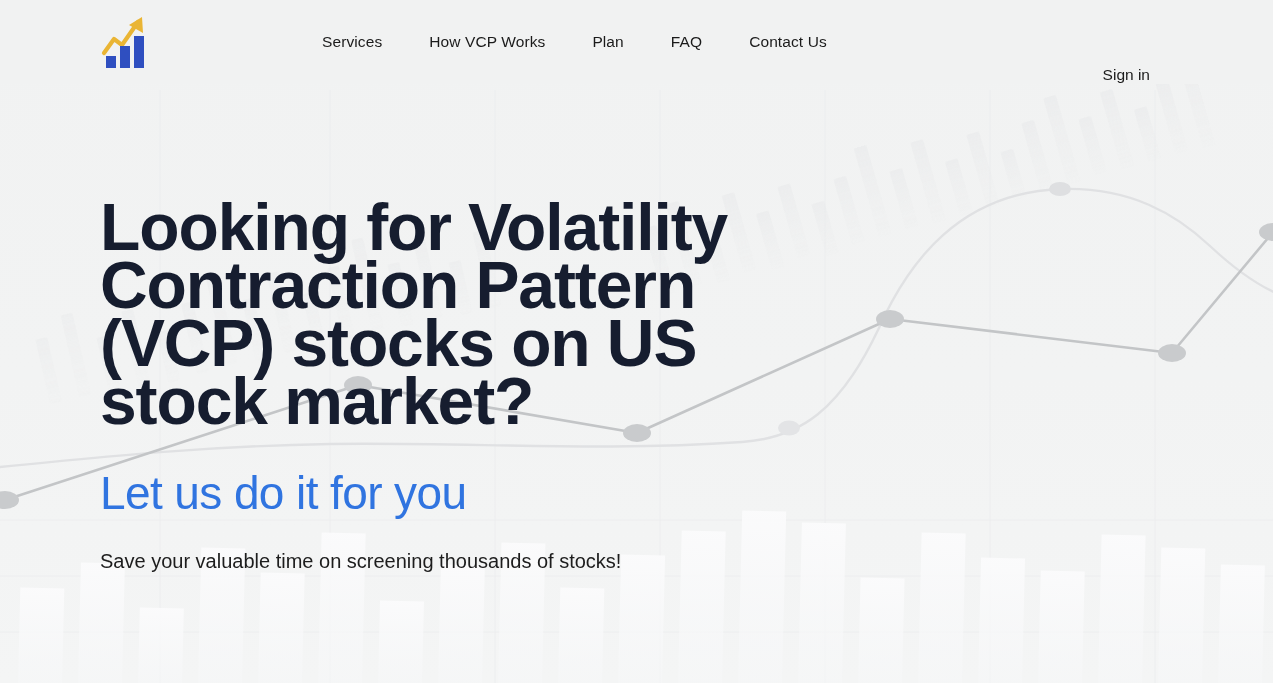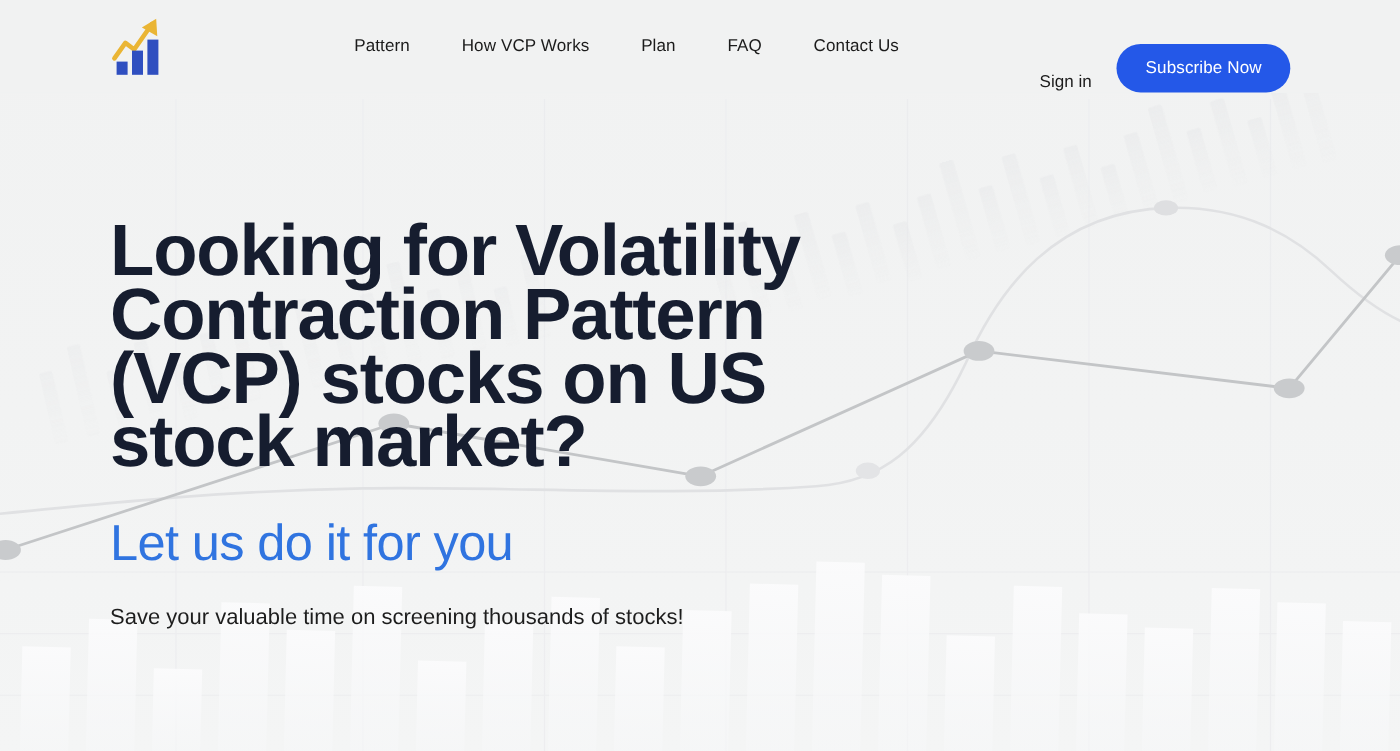--- a/index.html
+++ b/index.html
@@ -243,30 +243,29 @@
 
       <path d="M4 41 L14 27 L22 33 L38 10" fill="none" stroke="#eab534" stroke-width="4.2" stroke-linecap="round" stroke-linejoin="round"></path>
       <path d="M42 5 L43 21 L29 13 Z" fill="#eab534"></path>
 
       <rect x="6" y="44" width="10" height="12" fill="#2f4fc0"></rect>
       <rect x="20" y="34" width="10" height="22" fill="#2f4fc0"></rect>
       <rect x="34" y="24" width="10" height="32" fill="#2f4fc0"></rect>
     </svg>
 
     <nav id="main-nav">
-      <a class="nav-link">Pattern</a>
+      <a class="nav-link">Services</a>
       <a class="nav-link">How VCP Works</a>
       <a class="nav-link">Plan</a>
       <a class="nav-link">FAQ</a>
       <a class="nav-link">Contact Us</a>
     </nav>
 
     <div id="header-actions">
       <a id="signin-link">Sign in</a>
-      <button id="subscribe-button">Subscribe Now</button>
     </div>
   </header>
 
   <section id="hero">
     <h1 id="hero-headline">Looking for Volatility Contraction Pattern (VCP) stocks on US stock market?</h1>
     <h2 id="hero-subheadline">Let us do it for you</h2>
     <p id="hero-description">Save your valuable time on screening thousands of stocks!</p>
   </section>
 
 </div>

